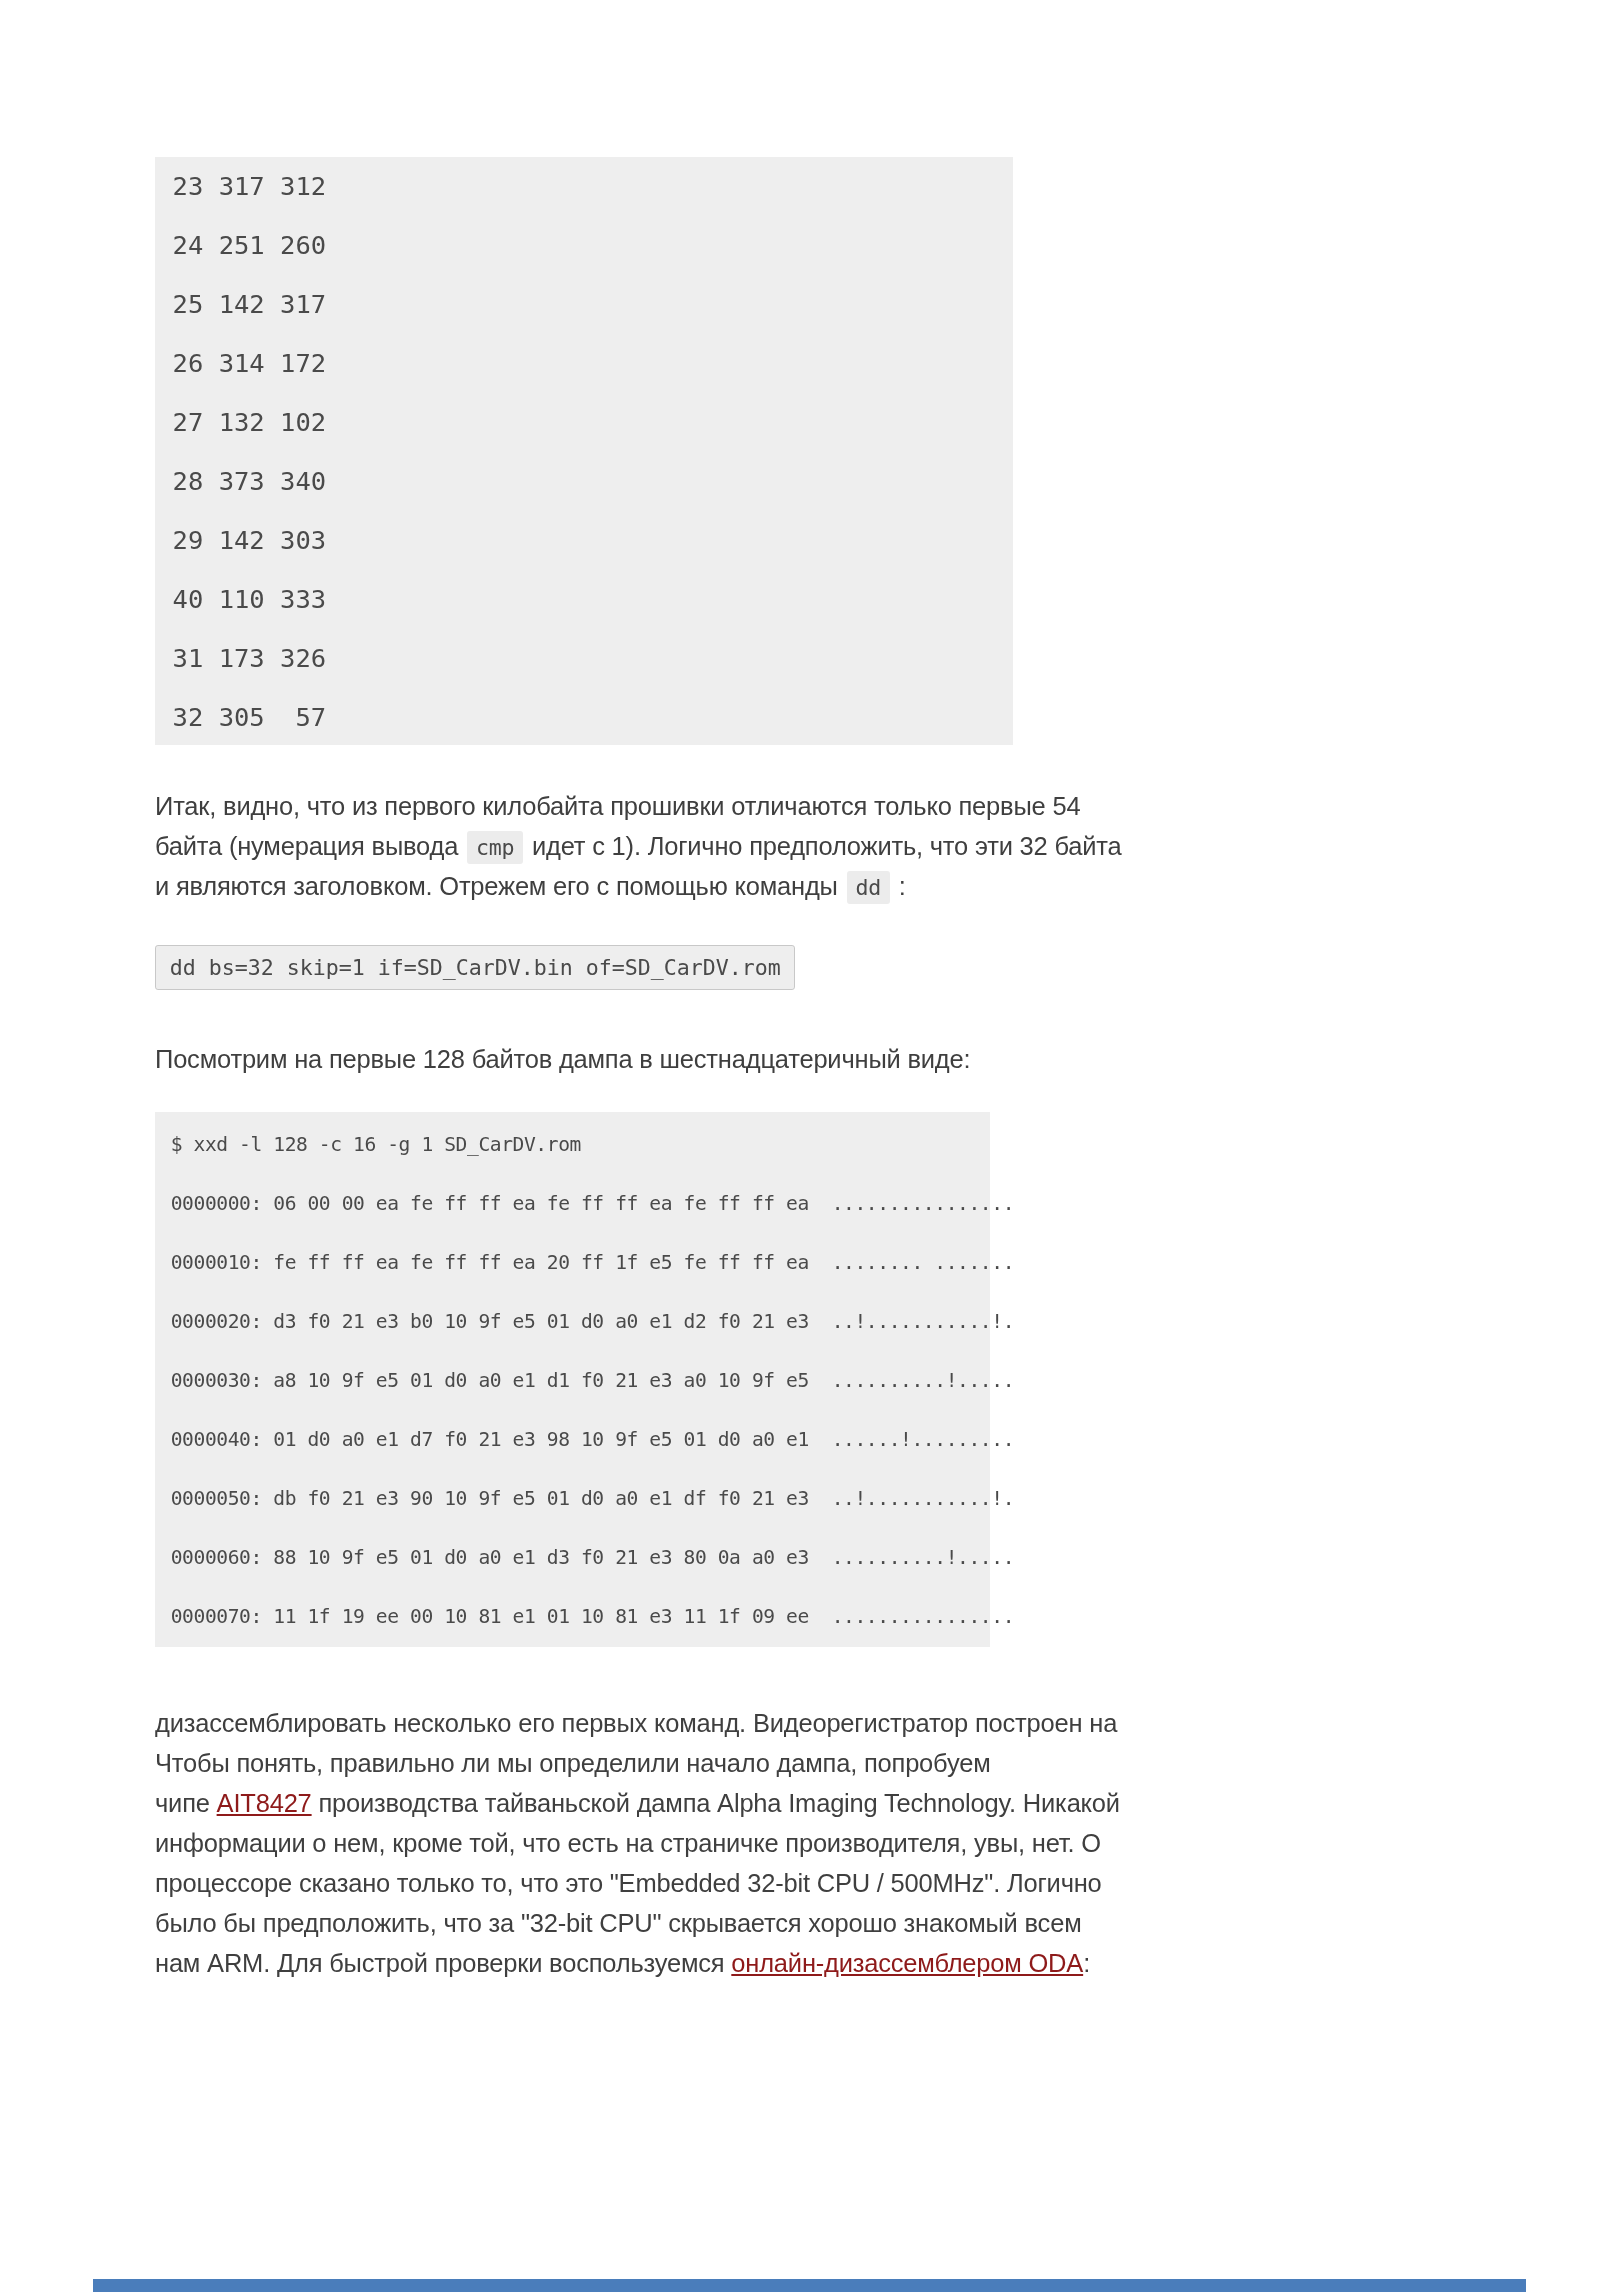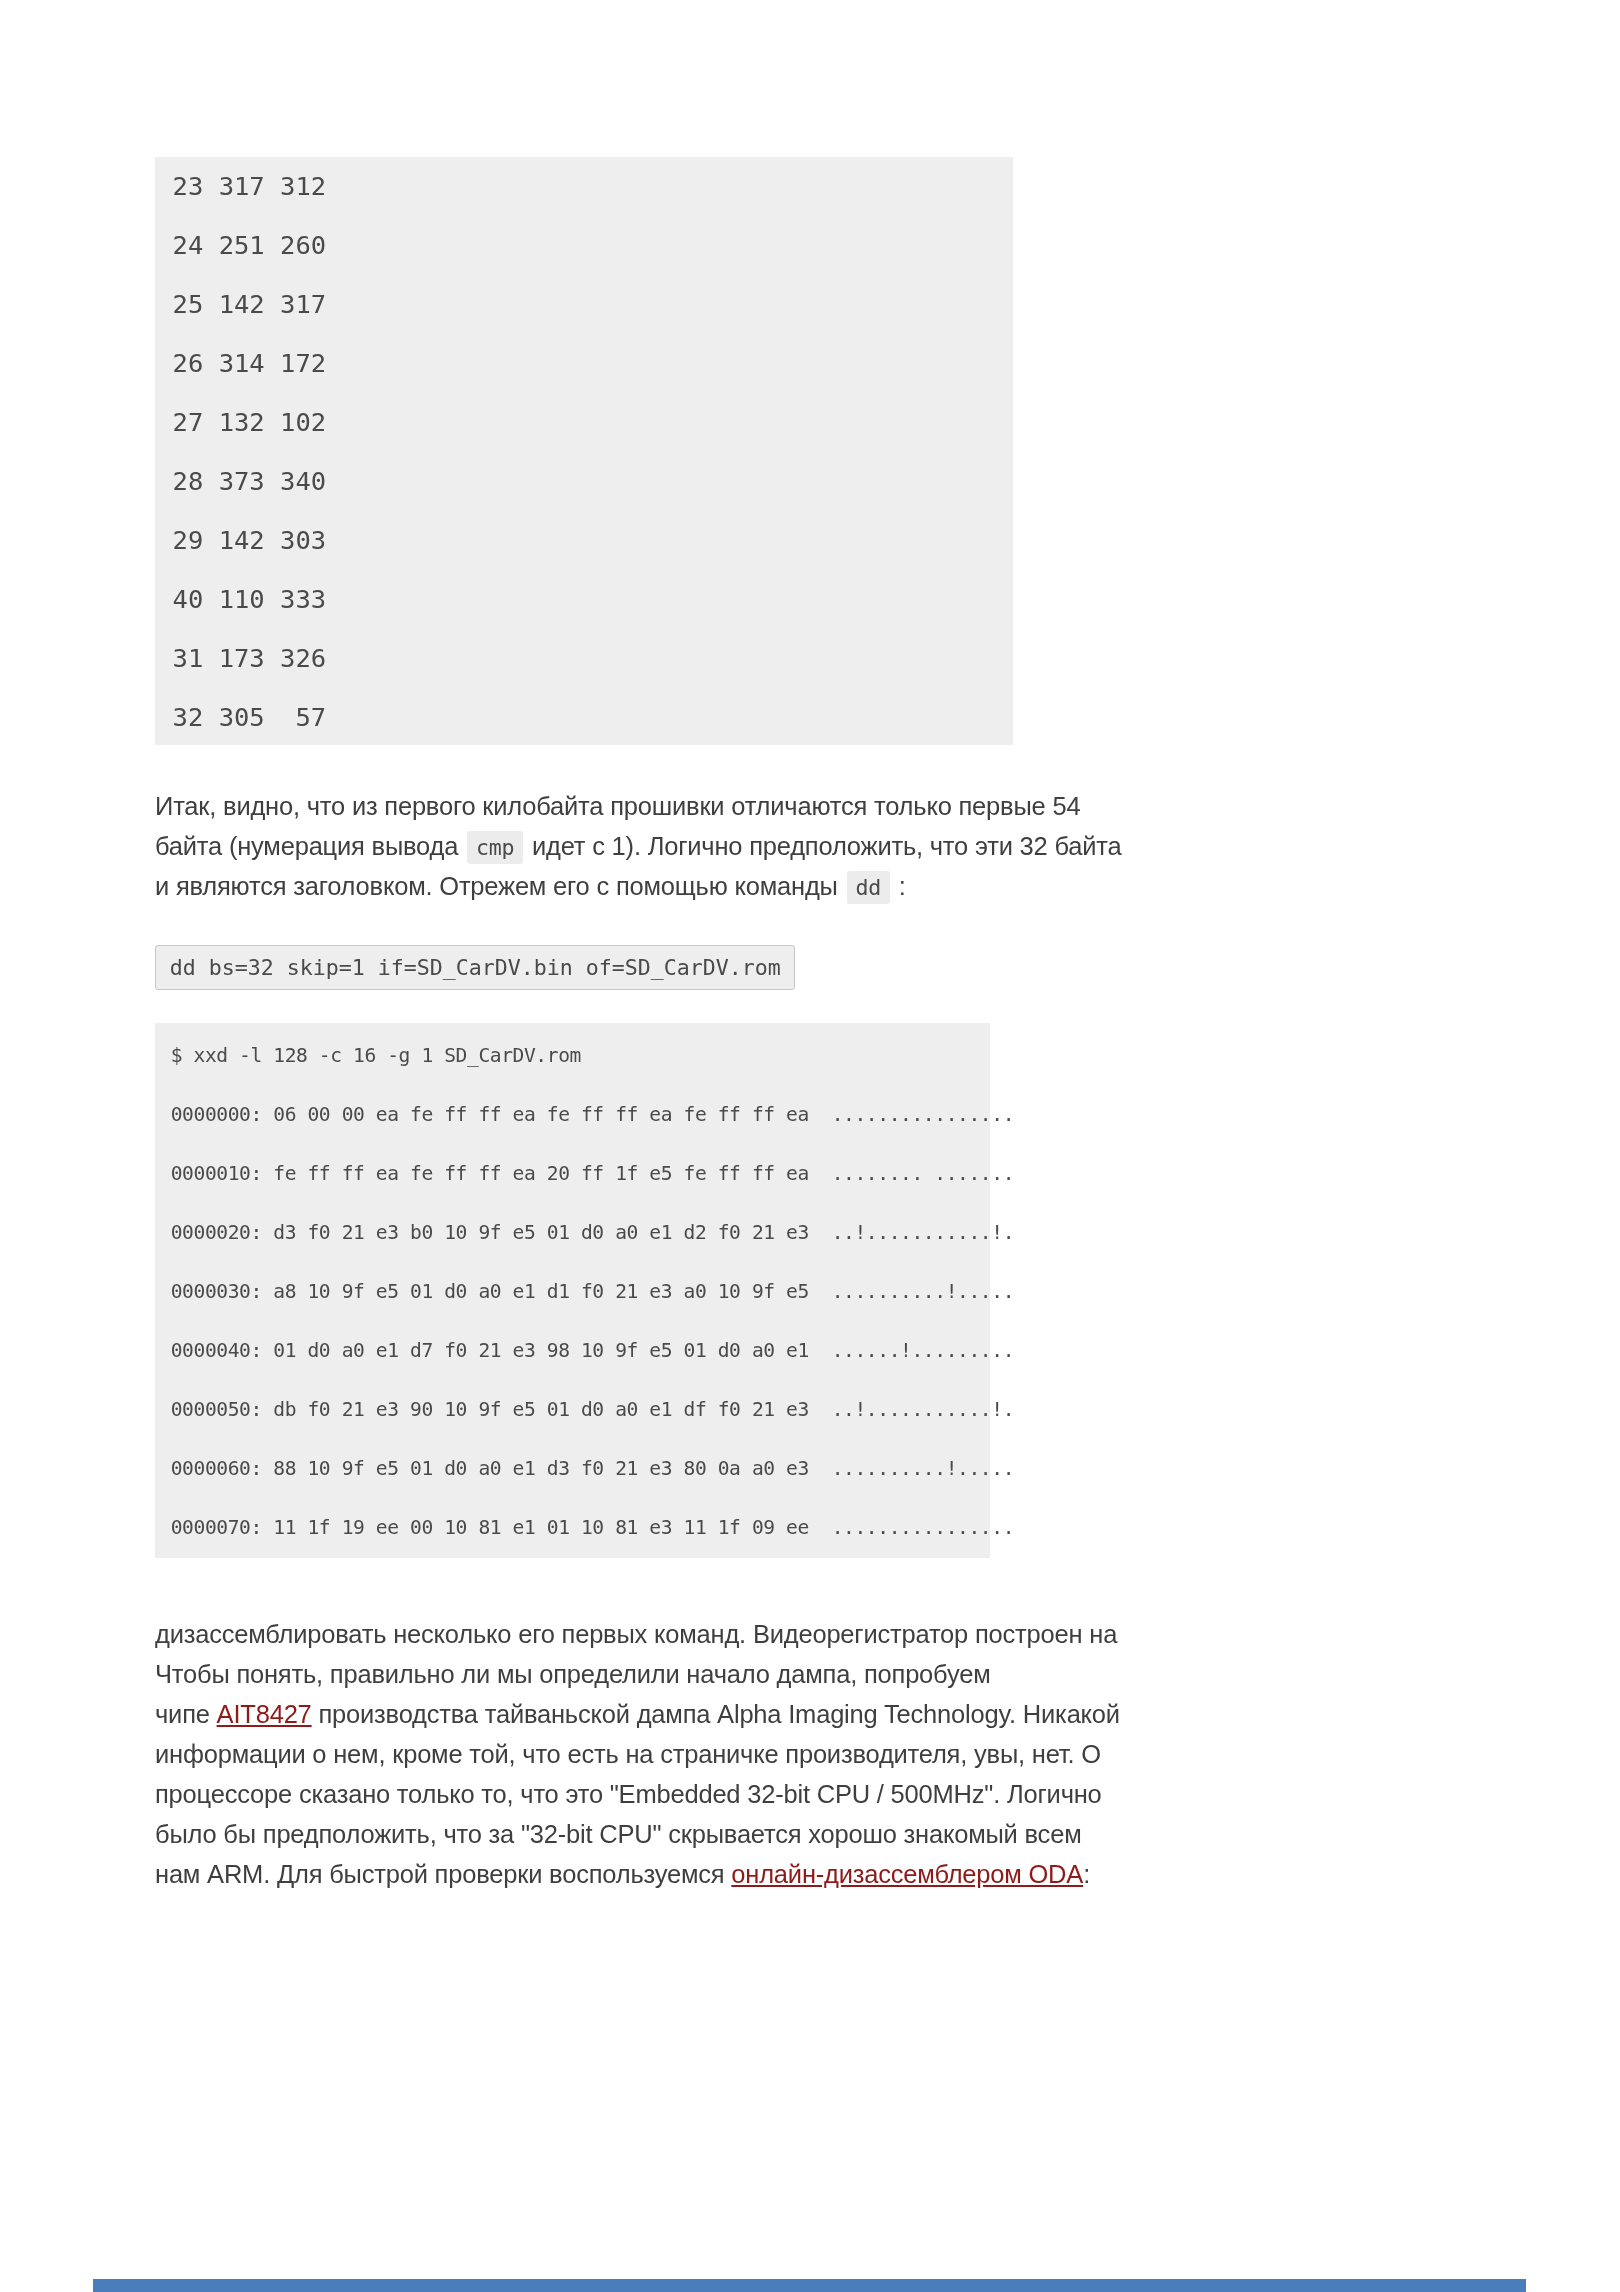--- a/index.html
+++ b/index.html
@@ -121,20 +121,23 @@
   <div class="para" id="para1">
     <div class="line"><span>Итак, видно, что из первого килобайта прошивки отличаются только первые 54</span></div>
     <div class="line"><span>байта (нумерация вывода </span><code class="icode">cmp</code><span> идет с 1). Логично предположить, что эти 32 байта</span></div>
     <div class="line"><span>и являются заголовком. Отрежем его с помощью команды </span><code class="icode">dd</code><span> :</span></div>
   </div>
 
   <div class="cmdbox-wrap">
     <span class="cmdbox">dd bs=32 skip=1 if=SD_CarDV.bin of=SD_CarDV.rom</span>
   </div>
 
+  <div class="para" id="para2">
+    <div class="line"><span>Посмотрим на первые 128 байтов дампа в шестнадцатеричный виде:</span></div>
+  </div>
 
   <div class="codeblock" id="hex-block">
     <div class="codeline">$ xxd -l 128 -c 16 -g 1 SD_CarDV.rom</div>
     <div class="codeline">0000000: 06 00 00 ea fe ff ff ea fe ff ff ea fe ff ff ea  ................</div>
     <div class="codeline">0000010: fe ff ff ea fe ff ff ea 20 ff 1f e5 fe ff ff ea  ........ .......</div>
     <div class="codeline">0000020: d3 f0 21 e3 b0 10 9f e5 01 d0 a0 e1 d2 f0 21 e3  ..!...........!.</div>
     <div class="codeline">0000030: a8 10 9f e5 01 d0 a0 e1 d1 f0 21 e3 a0 10 9f e5  ..........!.....</div>
     <div class="codeline">0000040: 01 d0 a0 e1 d7 f0 21 e3 98 10 9f e5 01 d0 a0 e1  ......!.........</div>
     <div class="codeline">0000050: db f0 21 e3 90 10 9f e5 01 d0 a0 e1 df f0 21 e3  ..!...........!.</div>
     <div class="codeline">0000060: 88 10 9f e5 01 d0 a0 e1 d3 f0 21 e3 80 0a a0 e3  ..........!.....</div>

